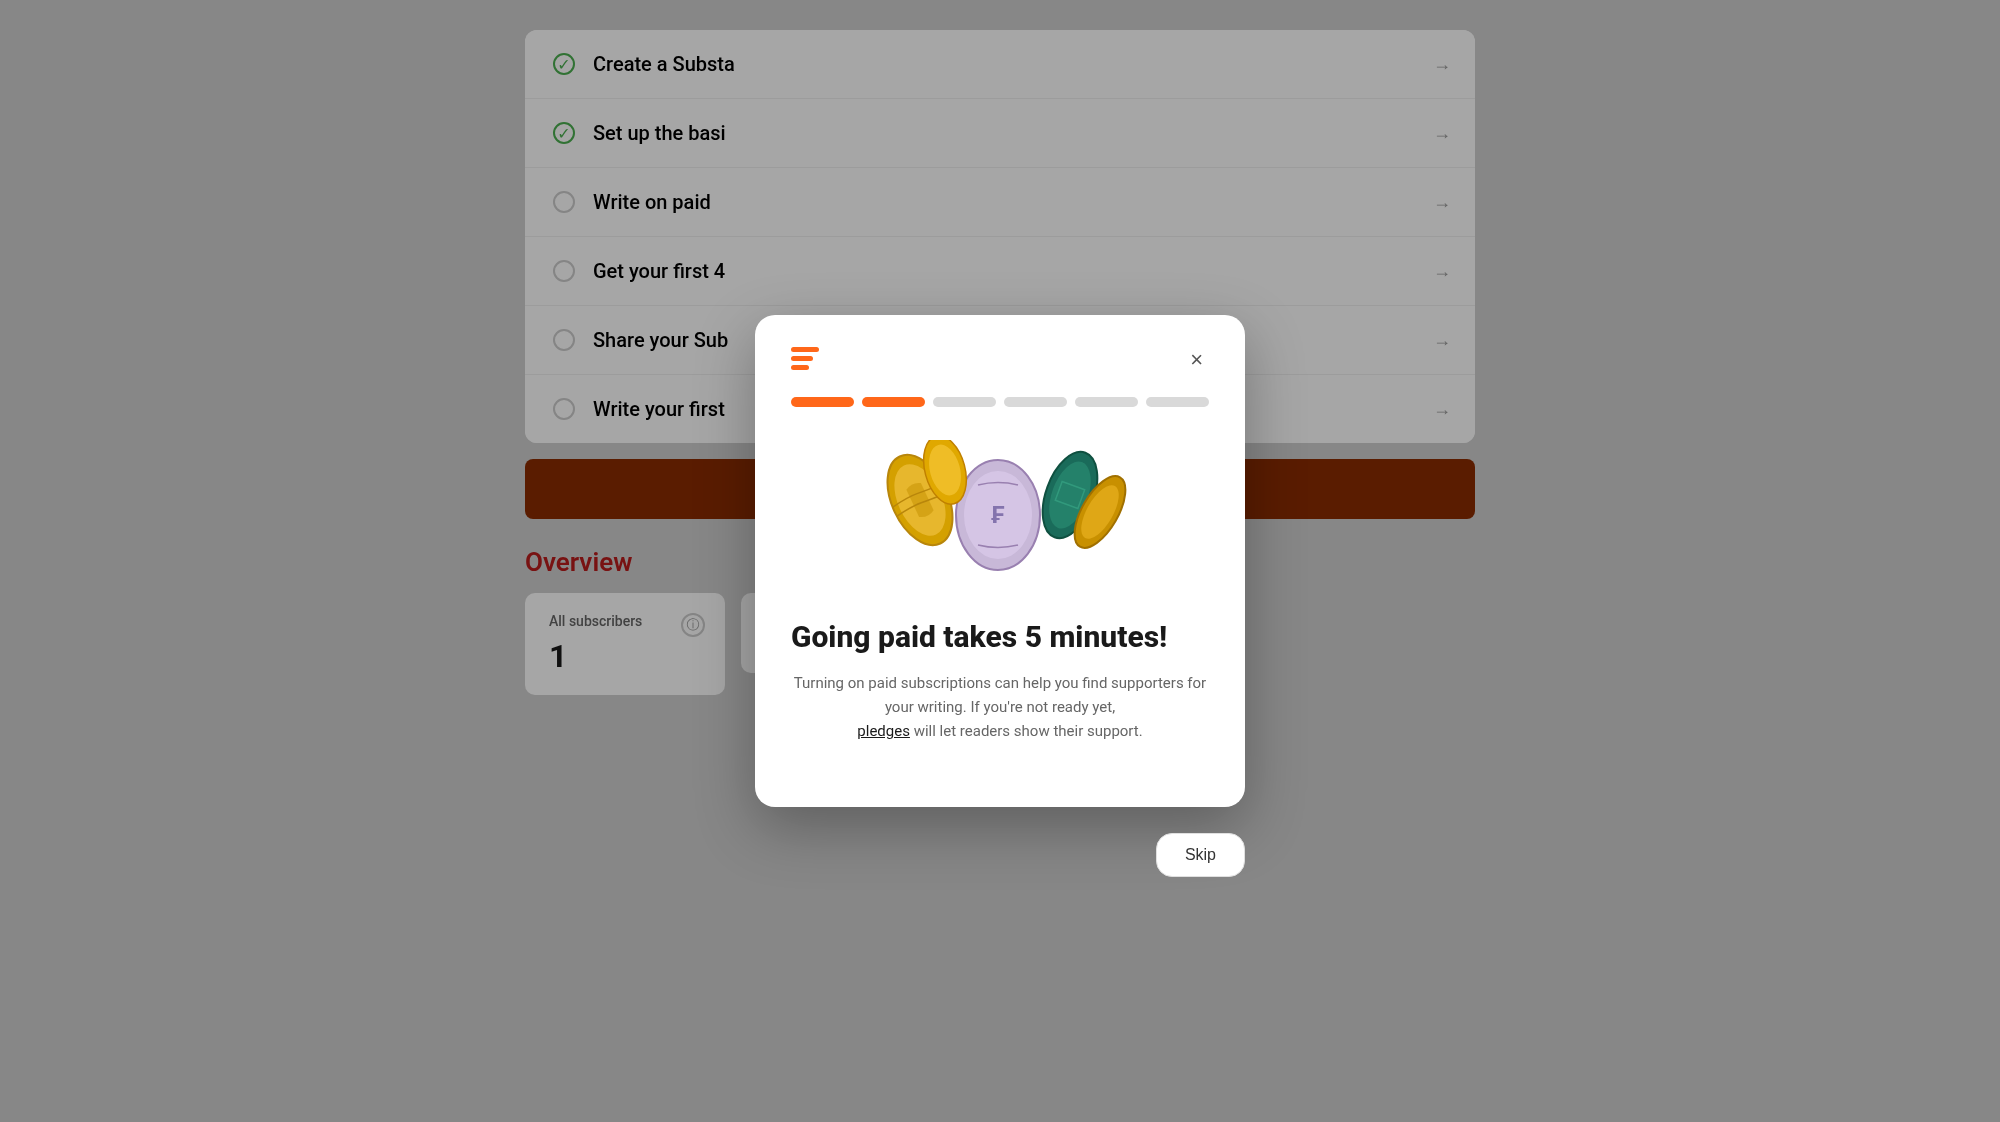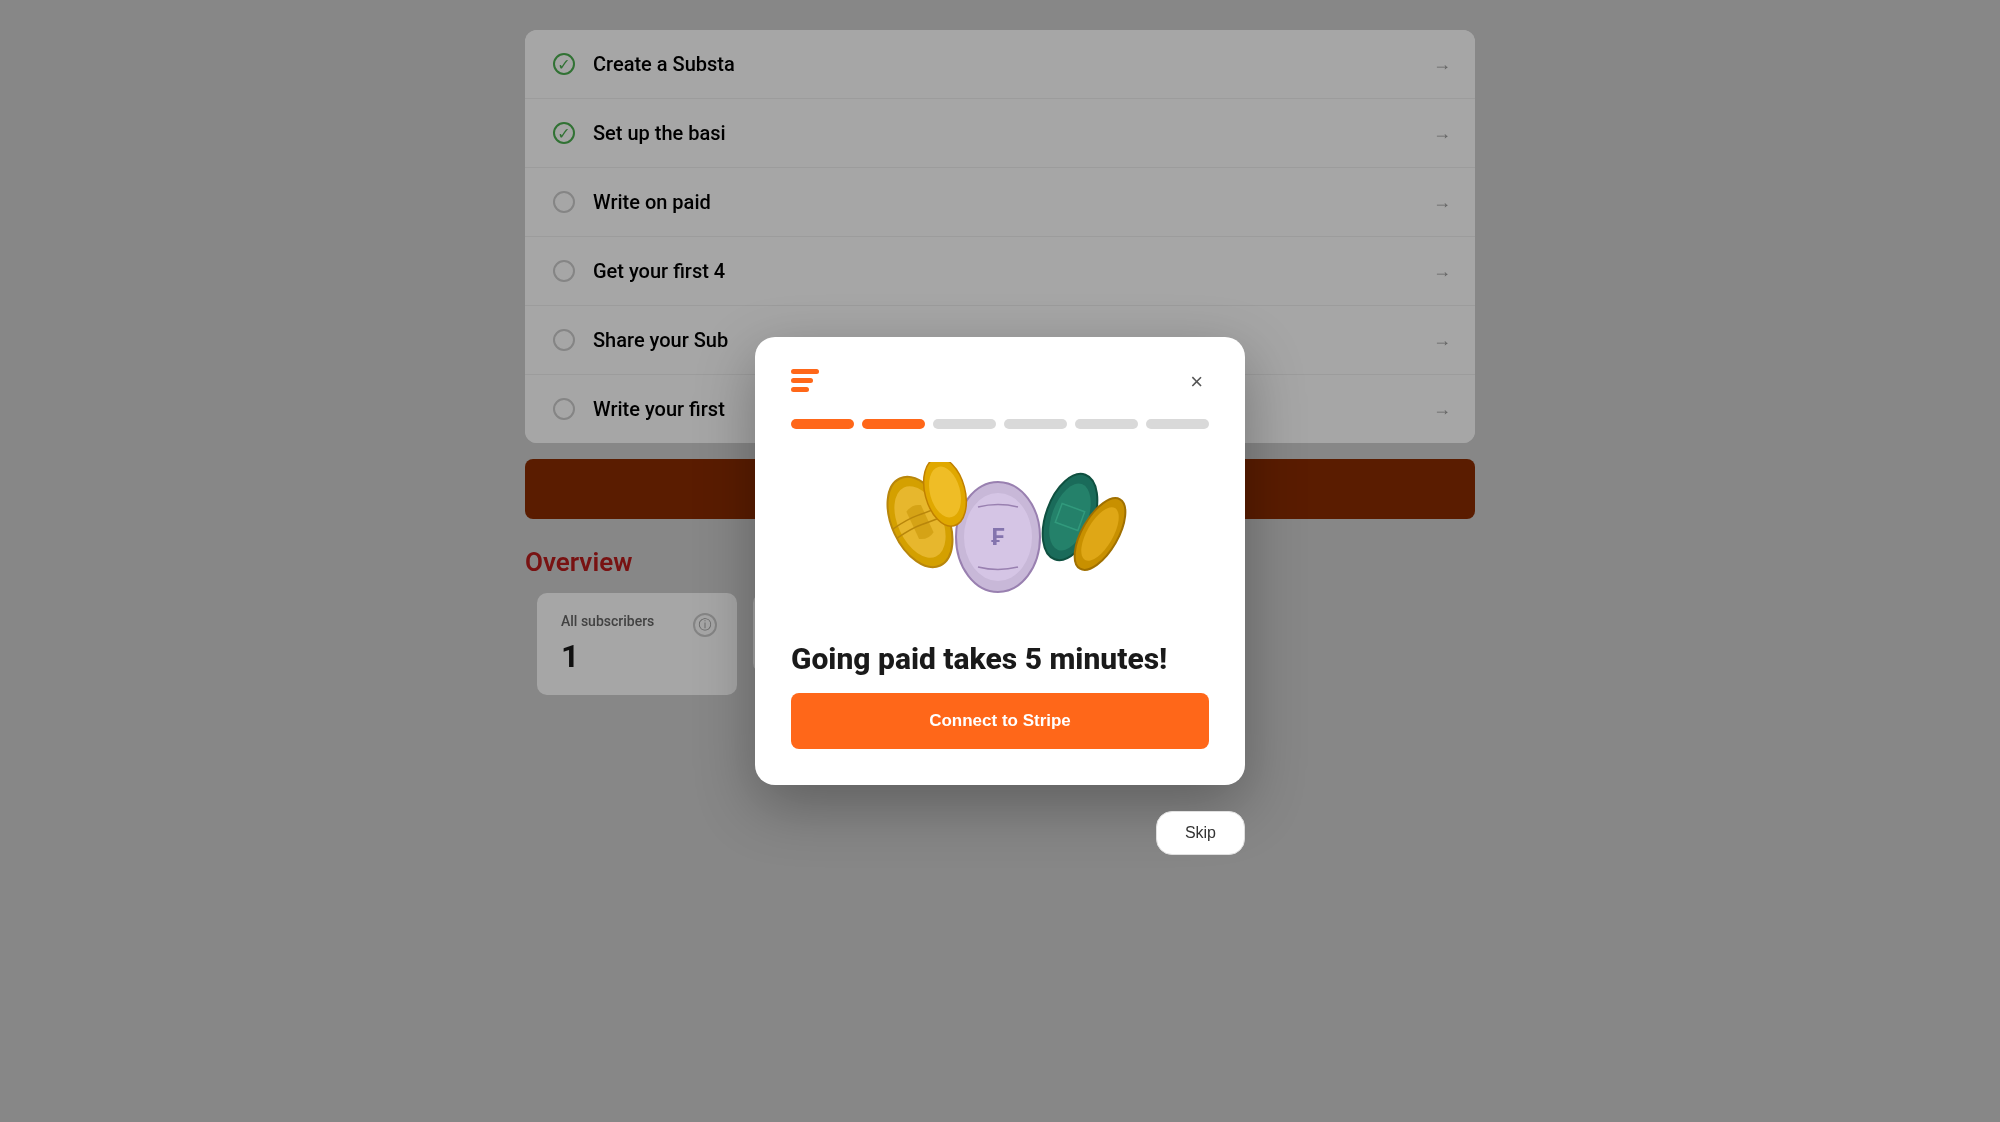--- a/index.html
+++ b/index.html
@@ -95,21 +95,20 @@
     .bg-overview-title {
       font-size: 26px;
       font-weight: 600;
       color: #b91c1c;
       margin-bottom: 16px;
     }
 
     .bg-stats-row {
       display: flex;
       gap: 16px;
-      margin-left: 12px;
     }
 
     .bg-stat-card {
       background: white;
       border-radius: 10px;
       padding: 20px 24px;
       min-width: 200px;
     }
 
     .bg-stat-label {
@@ -396,19 +395,24 @@
 
           <g transform="translate(75,30) rotate(-15)">
             <ellipse cx="0" cy="0" rx="20" ry="35" fill="#e0a800" stroke="#c08000" stroke-width="1.5"></ellipse>
             <ellipse cx="0" cy="0" rx="15" ry="26" fill="#f8cc40" opacity="0.6"></ellipse>
           </g>
         </svg>
       </div>
 
       <h2 class="modal-title">Going paid takes 5 minutes!</h2>
 
-
-      <button class="connect-btn">Connect to Stripe</button>
+      <p class="modal-desc">
+        <span>Turning on paid subscriptions can help you find supporters for your writing. If you're not ready yet,</span>
+        <br>
+        <a href="#">pledges</a>
+        <span> </span><span>will let readers show their support.</span>
+      </p>
+
     </div>
 
     <button class="skip-btn">Skip</button>
   </div>
 </div>
 
 </body></html>

